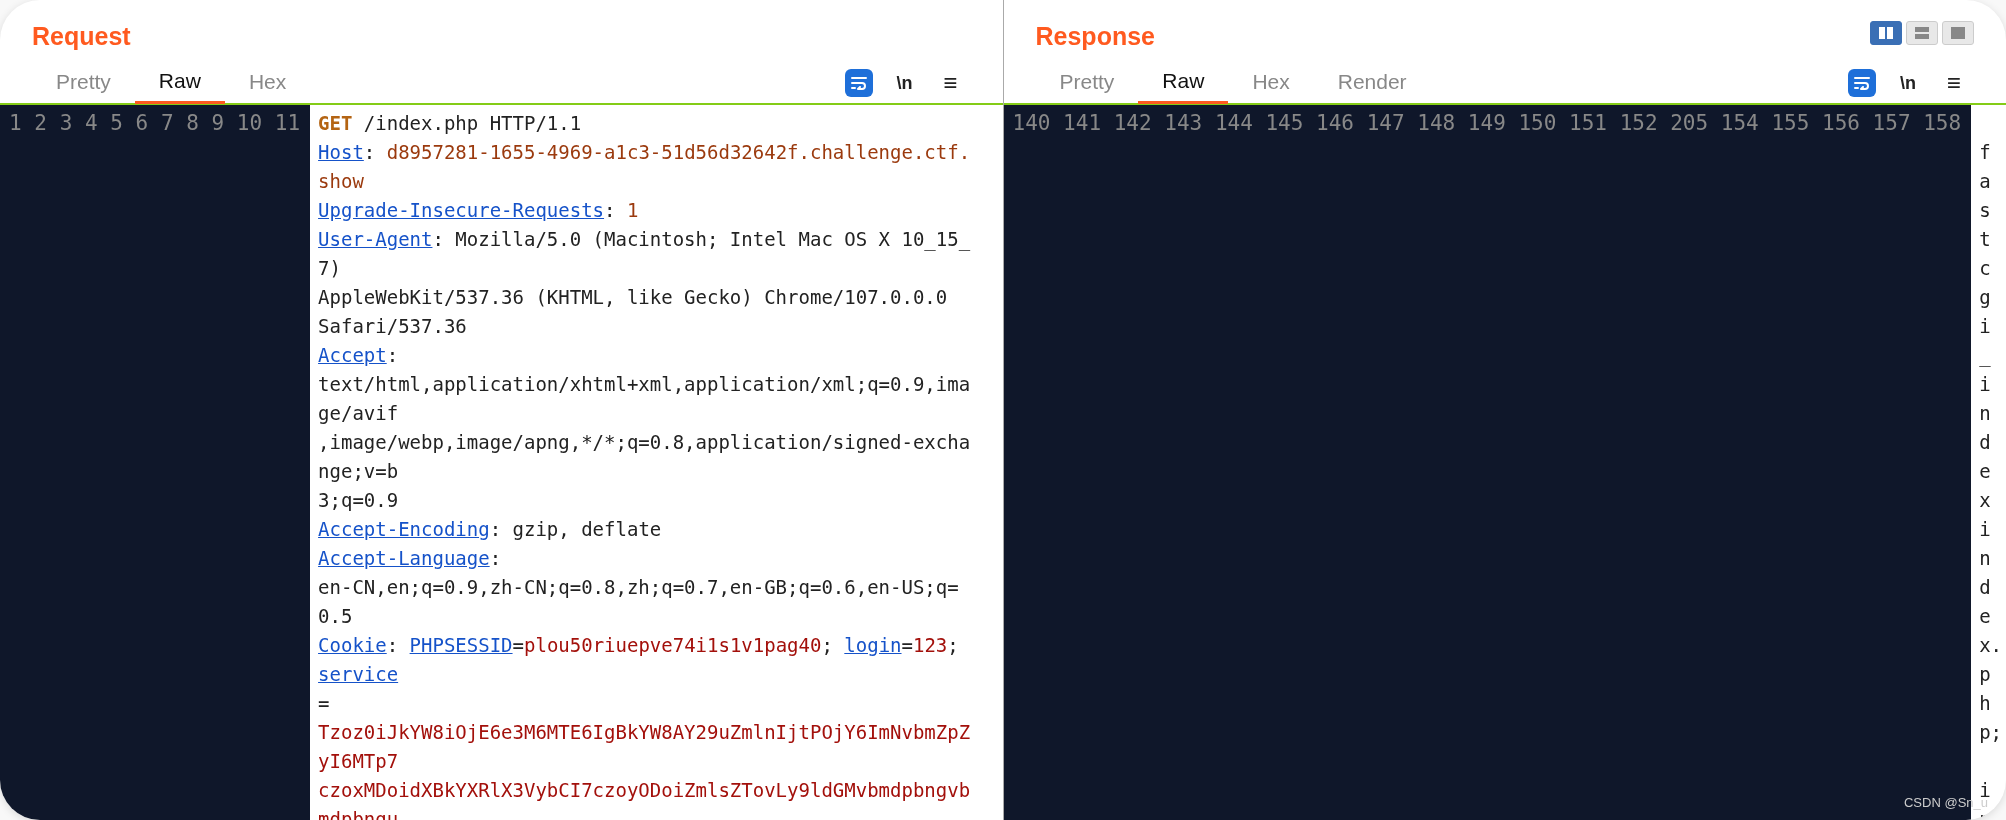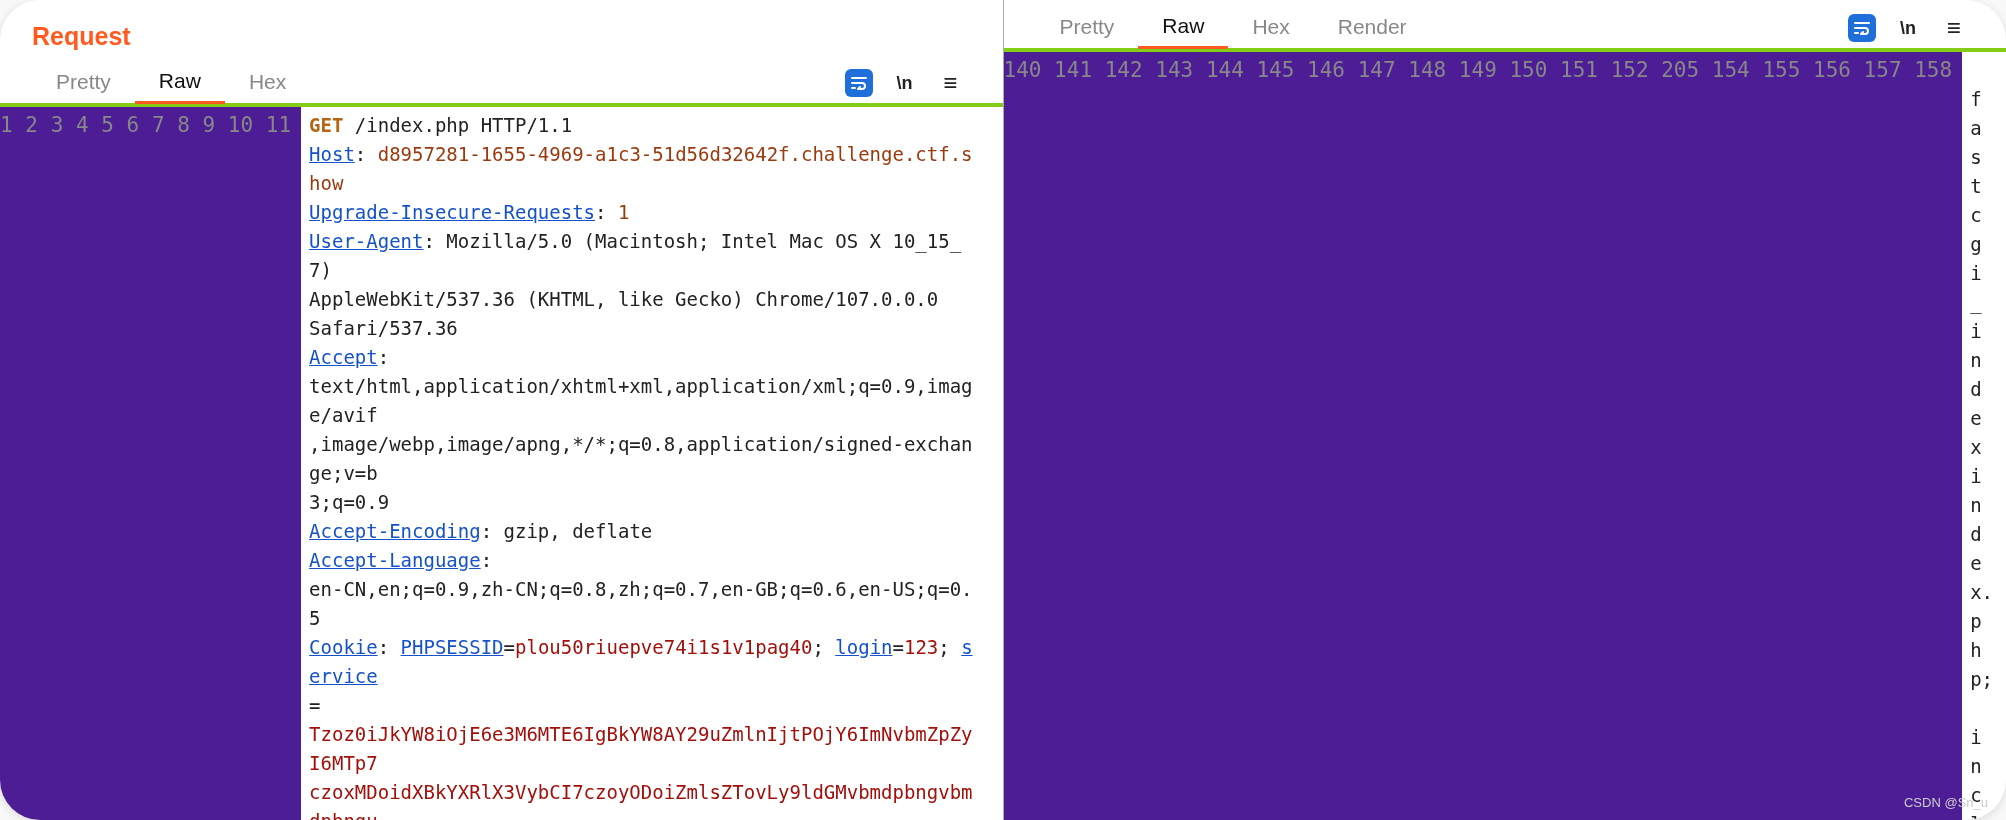--- a/index.html
+++ b/index.html
@@ -54,21 +54,21 @@
   display: flex; align-items: center; justify-content: center;
 }
 .view-toggle.active { background: #3a6fb5; border-color: #3a6fb5; }
 .vt-two { display: flex; gap: 2px; }
 .vt-two span { width: 6px; height: 12px; background: #666; }
 .view-toggle.active .vt-two span { background: #fff; }
 .tab-bar {
   display: flex;
   align-items: center;
   padding: 8px 32px 0 32px;
-  border-bottom: 4px solid #84cc16;
+  border-bottom: 2px solid #84cc16;
 }
 .tab {
   font-size: 21px;
   color: #888;
   padding: 6px 24px 8px 24px;
   cursor: pointer;
 }
 .tab.active {
   color: #111;
   border-bottom: 3px solid #ff5a1f;
@@ -99,23 +99,23 @@
   color: #222;
   font-size: 24px;
   font-weight: 700;
 }
 .editor {
   display: flex;
   flex: 1;
   overflow: hidden;
 }
 .gutter {
-  background: #4c1d95;
+  background: #0f172a;
   color: #888;
-  padding: 4px 10px 0 0;
+  padding: 4px 10px 0 9px;
   text-align: right;
   font-family: "Menlo", "Consolas", monospace;
   font-size: 21px;
   line-height: 29px;
   user-select: none;
   min-width: 40px;
 }
 .gutter.wide { min-width: 56px; }
 .code {
   flex: 1;
@@ -185,20 +185,42 @@
 <span> </span>
 <span>9</span>
 <span>10</span>
 <span>11</span>
 </div>
       <div class="code"><span class="row"><span class="c-method">GET</span><span class="c-plain"> /index.php HTTP/1.1</span></span><span class="row"><span class="c-key">Host</span><span class="c-plain">: </span><span class="c-brown">d8957281-1655-4969-a1c3-51d56d32642f.challenge.ctf.show</span></span><span class="row"><span class="c-key">Upgrade-Insecure-Requests</span><span class="c-plain">: </span><span class="c-brown">1</span></span><span class="row"><span class="c-key">User-Agent</span><span class="c-plain">: Mozilla/5.0 (Macintosh; Intel Mac OS X 10_15_7) </span></span><span class="row c-plain">AppleWebKit/537.36 (KHTML, like Gecko) Chrome/107.0.0.0</span><span class="row c-plain">Safari/537.36</span><span class="row"><span class="c-key">Accept</span><span class="c-plain">: </span></span><span class="row c-plain">text/html,application/xhtml+xml,application/xml;q=0.9,image/avif</span><span class="row c-plain">,image/webp,image/apng,*/*;q=0.8,application/signed-exchange;v=b</span><span class="row c-plain">3;q=0.9</span><span class="row"><span class="c-key">Accept-Encoding</span><span class="c-plain">: </span><span class="c-plain">gzip, deflate</span></span><span class="row"><span class="c-key">Accept-Language</span><span class="c-plain">: </span></span><span class="row c-plain">en-CN,en;q=0.9,zh-CN;q=0.8,zh;q=0.7,en-GB;q=0.6,en-US;q=0.5</span><span class="row"><span class="c-key">Cookie</span><span class="c-plain">: </span><span class="c-key">PHPSESSID</span><span class="c-plain">=</span><span class="c-str">plou50riuepve74i1s1v1pag40</span><span class="c-plain">; </span><span class="c-key">login</span><span class="c-plain">=</span><span class="c-str">123</span><span class="c-plain">; </span><span class="c-key">service</span></span><span class="row"><span class="c-plain">=</span></span><span class="row c-str">Tzoz0iJkYW8iOjE6e3M6MTE6IgBkYW8AY29uZmlnIjtPOjY6ImNvbmZpZyI6MTp7</span><span class="row c-str">czoxMDoidXBkYXRlX3VybCI7czoyODoiZmlsZTovLy9ldGMvbmdpbngvbmdpbngu</span></div>
     </div>
   </div>
 
   <div class="pane response">
+    <div class="pane-header">
+      <div class="pane-title">Response</div>
+      <div class="view-toggles">
+        <div class="view-toggle active">
+            <span class="vt-two">
+              <span></span>
+              <span></span>
+            </span>
+          </div>
+        <div class="view-toggle">
+            <svg width="14" height="12">
+              <rect x="0" y="0" width="14" height="5" fill="#888"></rect>
+              <rect x="0" y="7" width="14" height="5" fill="#888"></rect>
+            </svg>
+          </div>
+        <div class="view-toggle">
+            <svg width="14" height="12">
+              <rect x="0" y="0" width="14" height="12" fill="#888"></rect>
+            </svg>
+          </div>
+      </div>
+    </div>
     <div class="tab-bar">
       <div class="tab">Pretty</div>
       <div class="tab active">Raw</div>
       <div class="tab">Hex</div>
       <div class="tab">Render</div>
       <div class="tab-actions">
         <span class="act-btn wrap">
             <svg width="18" height="14" viewBox="0 0 18 14">
               <path d="M2 2h14M2 7h10a3 3 0 010 6H8m0 0l2-2m-2 2l2 2M2 12h3" stroke="#fff" stroke-width="2" fill="none" stroke-linecap="round"></path>
             </svg>

